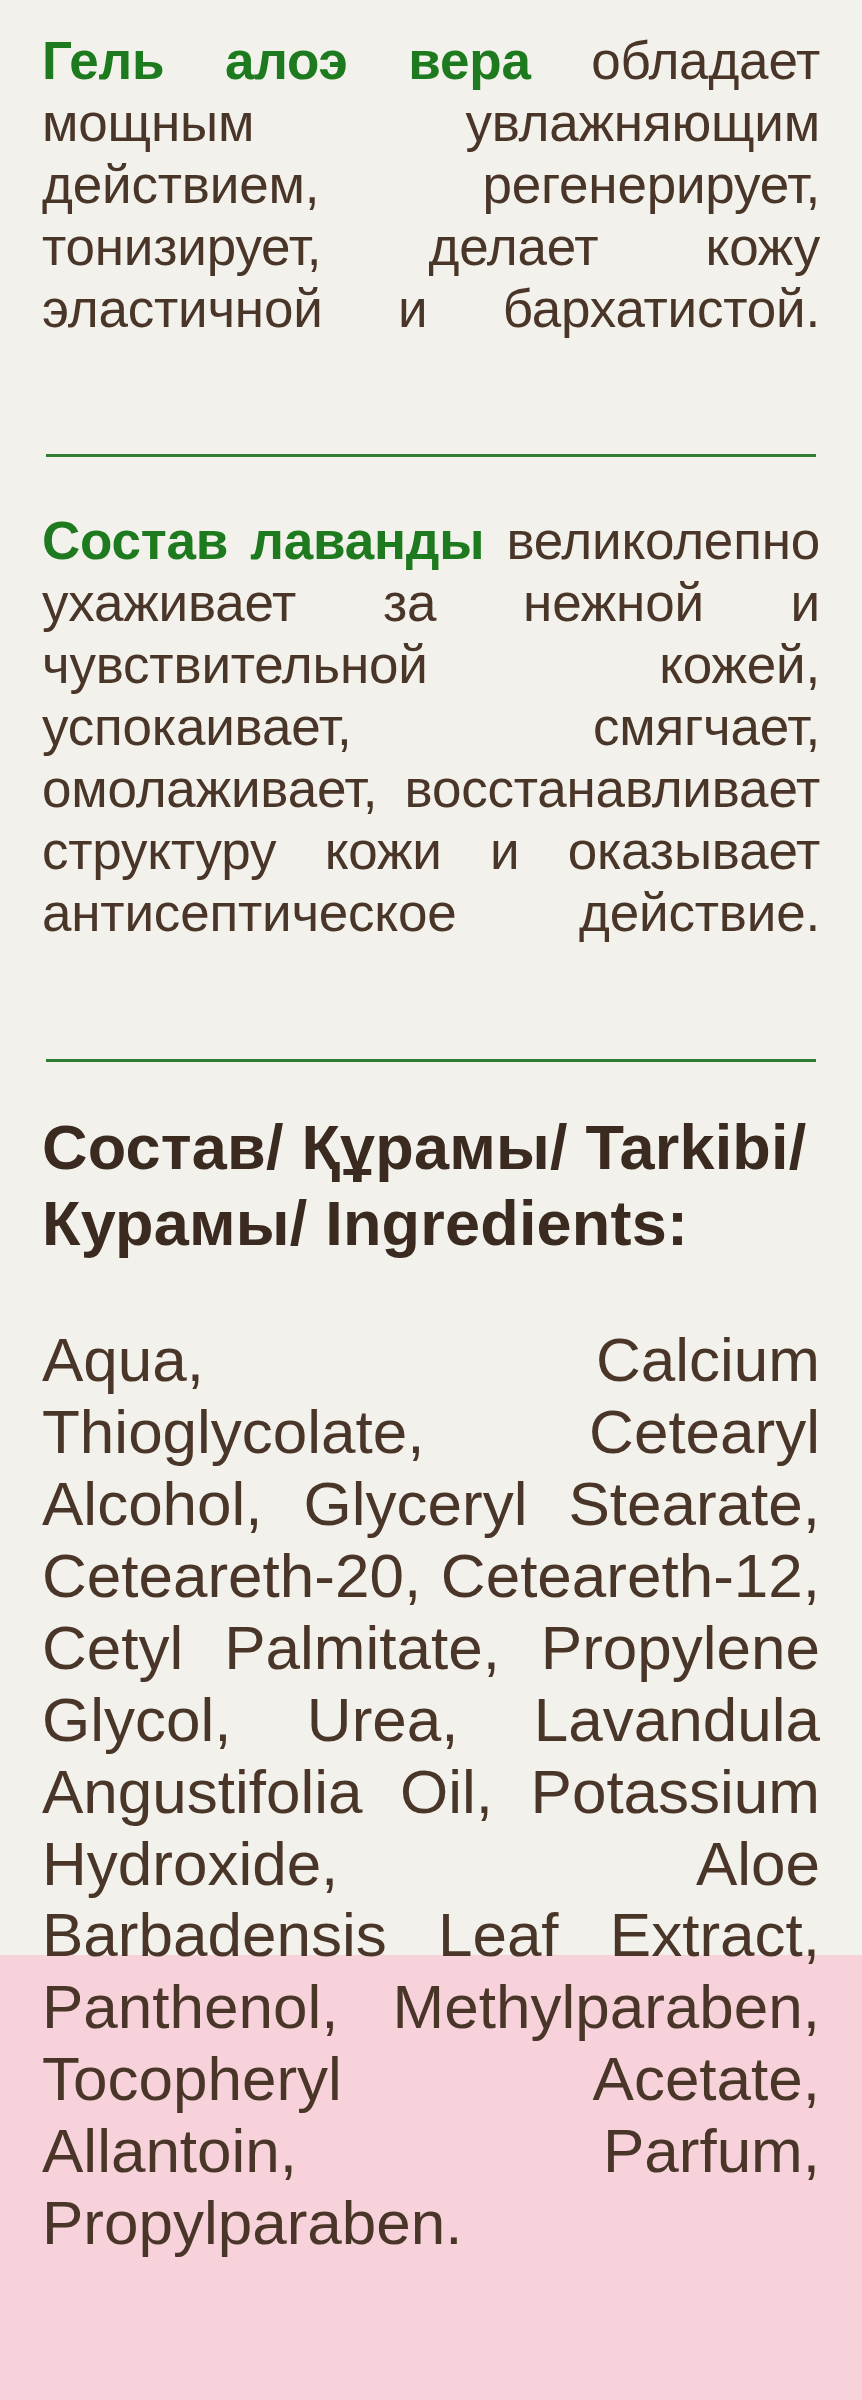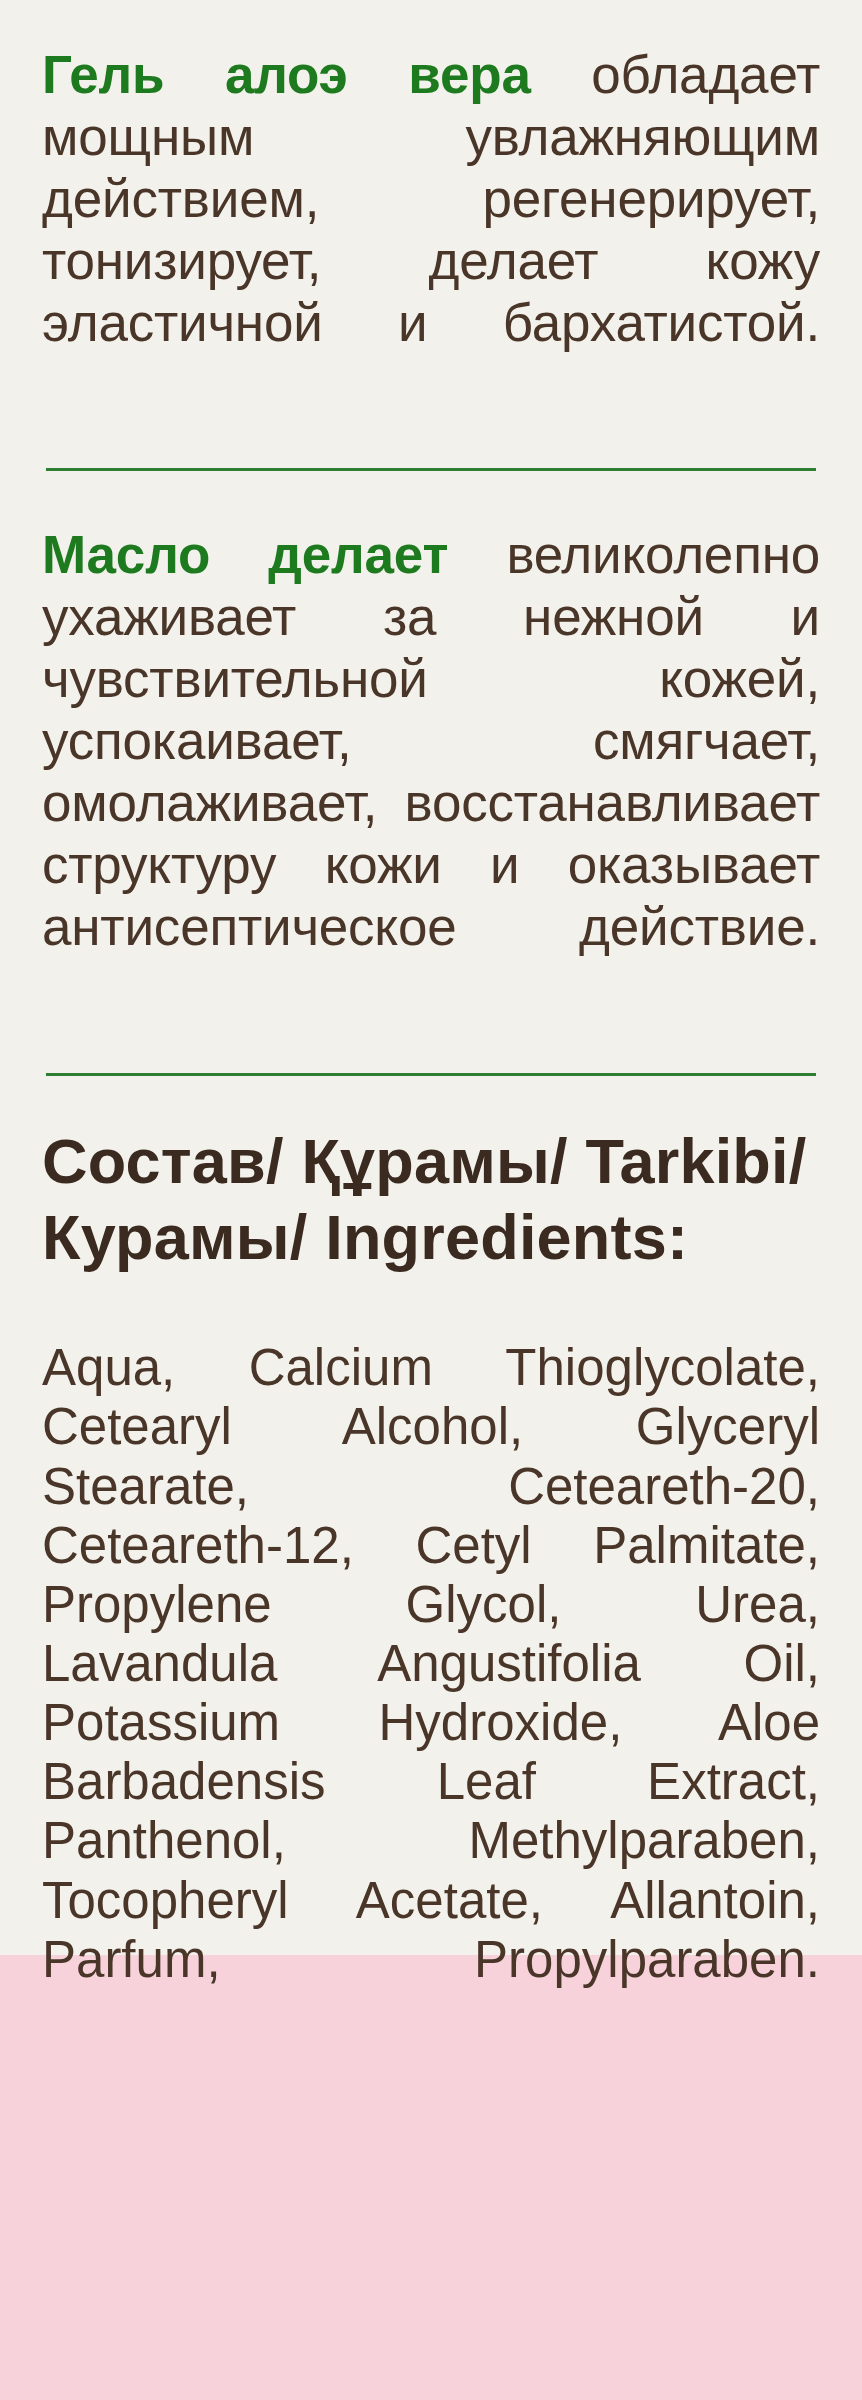--- a/index.html
+++ b/index.html
@@ -26,21 +26,21 @@
     left: 0;
     top: 1955px;
     width: 862px;
     height: 445px;
     background: #f7d2da;
     z-index: 0;
   }
   .content {
     position: relative;
     z-index: 1;
-    padding-top: 44px;
+    padding-top: 30px;
   }
   .para {
     color: #4a3529;
     font-size: 53px;
     line-height: 1.17;
     text-align: justify;
     letter-spacing: -0.2px;
   }
   .para .lead {
     color: #1e7a1e;
@@ -58,21 +58,21 @@
   .ingredients-head {
     color: #3b2a20;
     font-size: 63px;
     font-weight: bold;
     line-height: 1.2;
     margin-top: 6px;
     letter-spacing: 0.2px;
   }
   .ingredients-body {
     color: #4a3529;
-    font-size: 51px;
+    font-size: 62px;
     line-height: 1.16;
     text-align: justify;
     margin-top: 8px;
   }
   .ingredients-body:after {
     content: "";
     display: inline-block;
     width: 100%;
   }
   .para:after {
@@ -87,21 +87,21 @@
 <div class="page">
 
   <div class="pink-band"></div>
 
   <div class="content">
 
     <p class="para block-1"><span class="lead">Гель алоэ вера</span><span> обладает мощным увлажняющим действием, регенерирует, тонизирует, делает кожу эластичной и бархатистой.</span></p>
 
     <div class="rule"></div>
 
-    <p class="para block-2"><span class="lead">Масло делает</span><span> великолепно ухаживает за нежной и чувствительной кожей, успокаивает, смягчает, омолаживает, восстанавливает структуру кожи и оказывает антисептическое действие.</span></p>
+    <p class="para block-2"><span class="lead">Состав лаванды</span><span> великолепно ухаживает за нежной и чувствительной кожей, успокаивает, смягчает, омолаживает, восстанавливает структуру кожи и оказывает антисептическое действие.</span></p>
 
     <div class="rule"></div>
 
     <p class="ingredients-head">Состав/ Құрамы/ Tarkibi/ Курамы/ Ingredients:</p>
 
     <p class="ingredients-body">Aqua, Calcium Thioglycolate, Cetearyl Alcohol, Glyceryl Stearate, Ceteareth-20, Ceteareth-12, Cetyl Palmitate, Propylene Glycol, Urea, Lavandula Angustifolia Oil, Potassium Hydroxide, Aloe Barbadensis Leaf Extract, Panthenol, Methylparaben, Tocopheryl Acetate, Allantoin, Parfum, Propylparaben.</p>
 
   </div>
 </div>
 

